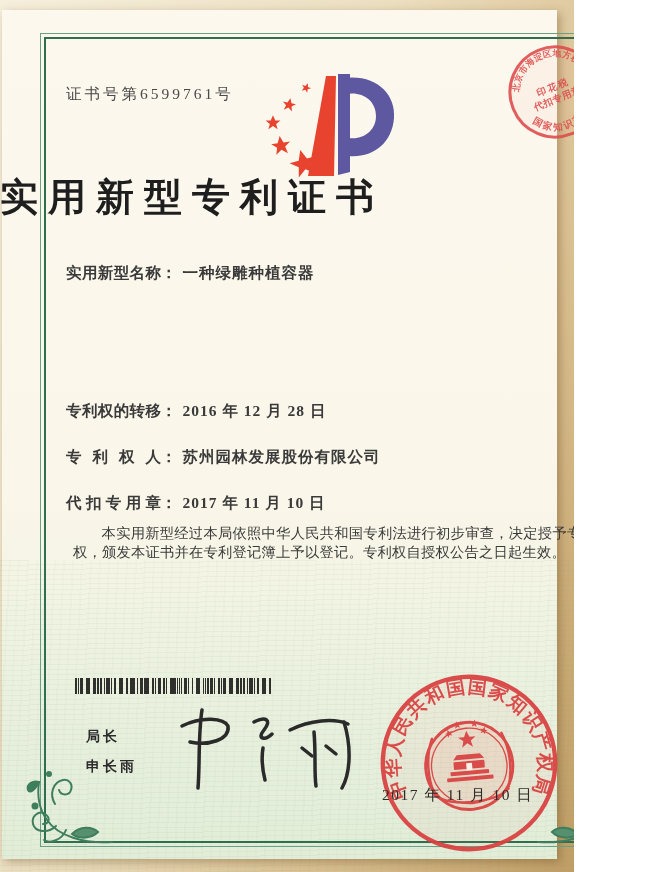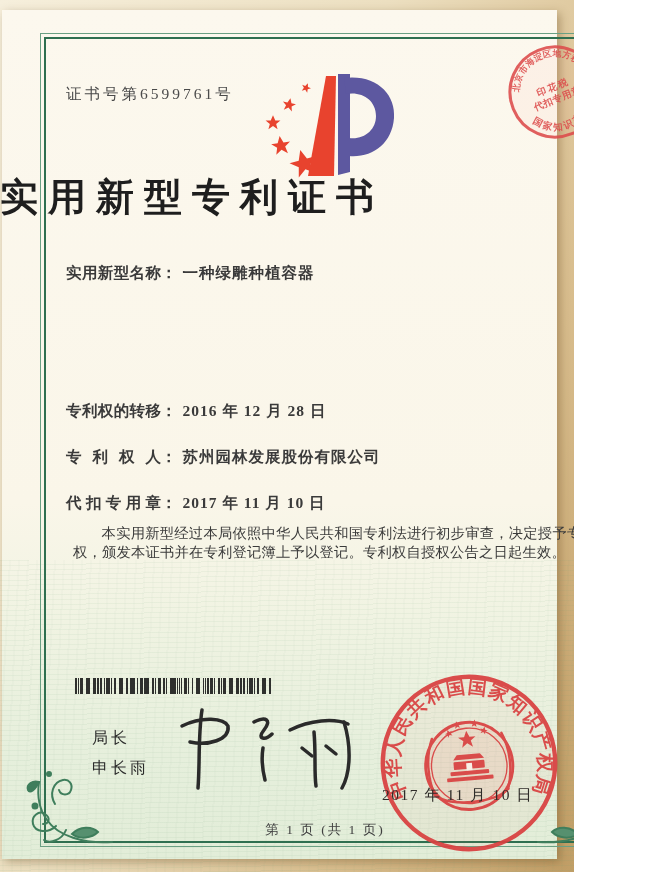--- a/index.html
+++ b/index.html
@@ -31,22 +31,22 @@
 
   .paras{position:absolute;left:66px;top:517px;width:537px;font-size:14.3px;line-height:19.3px;
          color:#3b3b3b;text-align:justify;letter-spacing:.2px;}
   .paras p{margin:7px;text-indent:2em;}
 
   .barcode{position:absolute;left:75px;top:678px;width:198px;height:16px;opacity:.88;
          background:
            repeating-linear-gradient(90deg,#161616 0 2px,transparent 2px 3px,#161616 3px 4px,transparent 4px 7px,#161616 7px 8px,transparent 8px 11px),
            repeating-linear-gradient(90deg,#161616 0 1px,transparent 1px 5px,#161616 5px 8px,transparent 8px 13px);}
 
-  .signer{position:absolute;left:92px;font-family:"Liberation Sans","DejaVu Sans",sans-serif;
-          font-size:16px;font-weight:400;letter-spacing:3px;color:#2b2b2b;}
+  .signer{position:absolute;left:86px;font-family:"Liberation Sans","DejaVu Sans",sans-serif;
+          font-size:14px;font-weight:700;letter-spacing:3px;color:#2b2b2b;}
   .signer-title{top:728px;}
   .signer-name{top:758px;}
   .signature{position:absolute;left:168px;top:696px;width:190px;height:100px;}
 
   .seal-main{position:absolute;left:376px;top:670px;width:186px;height:186px;transform:rotate(-5deg);opacity:.93;}
   .issue-date{position:absolute;left:382px;top:785px;font-size:15.5px;letter-spacing:1.5px;color:#2e2b28;z-index:6;}
   .seal-tax{position:absolute;left:505px;top:42px;width:100px;height:100px;transform:rotate(-22deg);opacity:.88;z-index:5;}
 
   .footer{position:absolute;left:0;width:650px;top:821px;text-align:center;font-size:13.5px;
           letter-spacing:2px;color:#3f3f3f;}
@@ -185,14 +185,13 @@
       <g fill="none" stroke="#d94040" stroke-width="2.6" stroke-linecap="round">
         <path d="M58,126 C72,140 120,140 134,126"></path>
         <path d="M58,126 C52,108 52,86 60,68"></path>
         <path d="M134,126 C140,108 140,86 132,68"></path>
       </g>
     </g>
   </svg>
 
   <div class="issue-date">2017 年 11 月 10 日</div>
 
-  <div class="footer">第 1 页 (共 1 页)</div>
 </div>
 
 </body></html>

